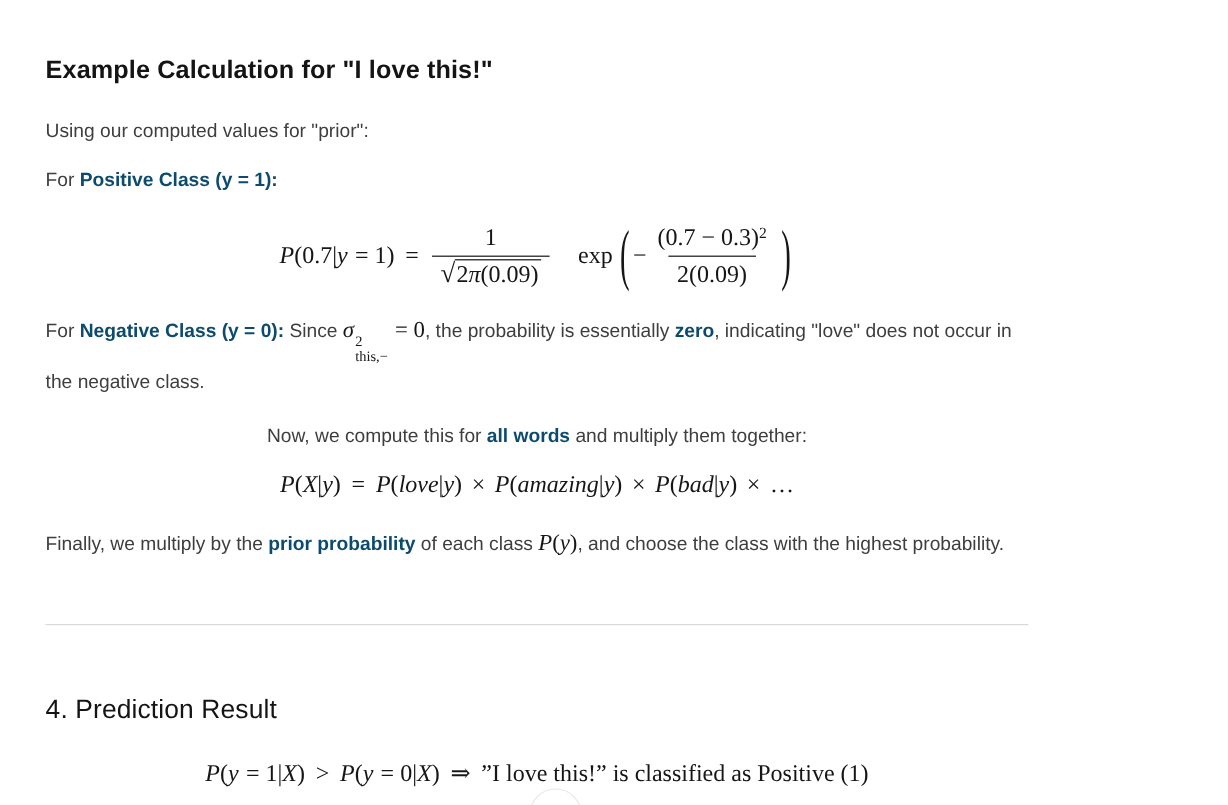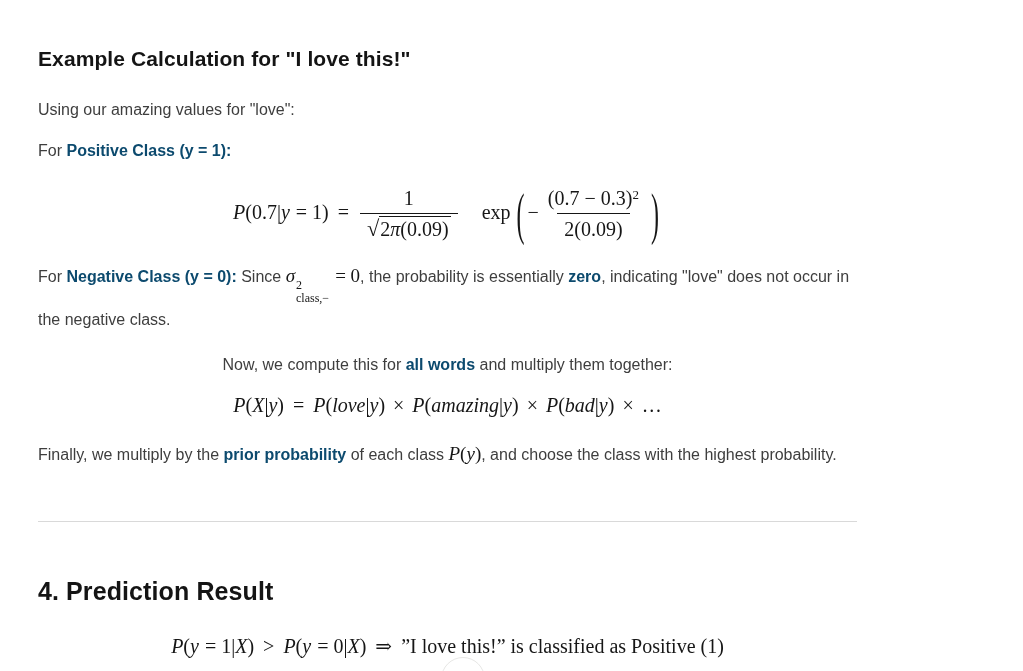--- a/index.html
+++ b/index.html
@@ -16,21 +16,21 @@
     width:1023px;height:671px;overflow:hidden;position:relative;
     background:var(--background,#fff);
     font-family:"Liberation Sans","DejaVu Sans",sans-serif;
   }
   .content{padding:46px 166px 0 38px;}
   h3.sec-head{
     margin:0;font-size:21px;line-height:26px;font-weight:700;
     color:var(--heading-text,#141414);letter-spacing:.1px;
   }
   h2.sec-head{
-    margin:54px 0 0;font-size:25px;line-height:31px;font-weight:700;
+    margin:54px 0 0;font-size:22px;line-height:31px;font-weight:400;
     color:var(--heading-text,#141414);letter-spacing:.1px;
   }
   p{
     margin:0;font-size:16px;line-height:31px;color:var(--body-text,#3e3e3e);
   }
   p.intro{margin-top:22px;}
   p.positive{margin-top:10px;}
   p.negative{margin-top:6px;}
   p.allwords{margin-top:14px;text-align:center;}
   p.finally{margin-top:18px;}
@@ -85,38 +85,38 @@
   .scroll-btn svg{margin-top:2px;}
 </style>
 </head>
 <body>
 
 <div class="content">
 
   <h3 class="sec-head">Example Calculation for "I love this!"</h3>
 
   <p class="intro">
-    <span>Using our amazing values for "love":</span>
+    <span>Using our computed values for "prior":</span>
   </p>
 
   <p class="positive"><span>For </span><strong>Positive Class (y = 1):</strong></p>
 
   <div class="math-display f1">
       <span><span class="mi">P</span><span>(0.7|</span><span class="mi">y</span><span class="sp-l">= 1)</span><span class="mrel">=</span><span class="frac">
           <span class="num">1</span>
           <span class="den"><span class="sqrt-sign">√</span><span class="sqrt-arg"><span>2</span><span class="mi">π</span><span>(0.09)</span></span></span>
         </span><span class="expfn">exp</span><span class="bigp">(</span><span>−</span><span class="frac">
           <span class="num"><span>(0.7 − 0.3)</span><sup class="msup">2</sup></span>
           <span class="den">2(0.09)</span>
         </span><span class="bigp">)</span></span>
     </div>
 
   <p class="negative"><span>For </span><strong>Negative Class (y = 0):</strong><span> Since </span><span class="imath"><span class="mi">σ</span><span class="supsub">
           <span>2</span>
-          <span>class,−</span>
+          <span>this,−</span>
         </span><span class="sp-l">= 0</span></span><span>, the probability is essentially </span><strong>zero</strong><span>, indicating "love" does not occur in the negative class.</span></p>
 
   <p class="allwords"><span>Now, we compute this for </span><strong>all words</strong><span> and multiply them together:</span></p>
 
   <div class="math-display f2"><span class="mi">P</span><span>(</span><span class="mi">X</span><span>|</span><span class="mi">y</span><span>)</span><span class="mrel">=</span><span class="mi">P</span><span>(</span><span class="mi">love</span><span>|</span><span class="mi">y</span><span>)</span><span class="mbin">×</span><span class="mi">P</span><span>(</span><span class="mi">amazing</span><span>|</span><span class="mi">y</span><span>)</span><span class="mbin">×</span><span class="mi">P</span><span>(</span><span class="mi">bad</span><span>|</span><span class="mi">y</span><span>)</span><span class="mbin">×</span><span>…</span></div>
 
   <p class="finally"><span>Finally, we multiply by the </span><strong>prior probability</strong><span> of each class </span><span class="imath"><span class="mi">P</span><span>(</span><span class="mi">y</span><span>)</span></span><span>, and choose the class with the highest probability.</span></p>
 
   <hr class="rule">
 

